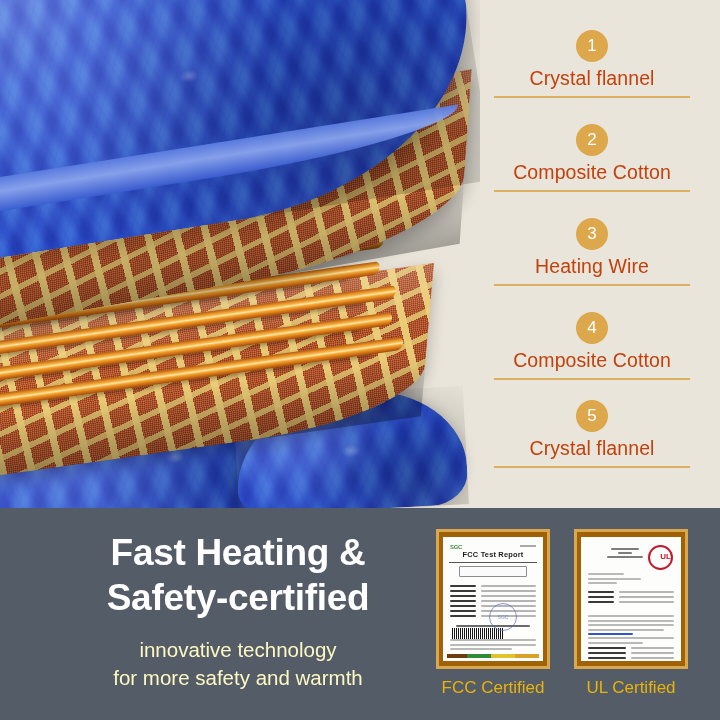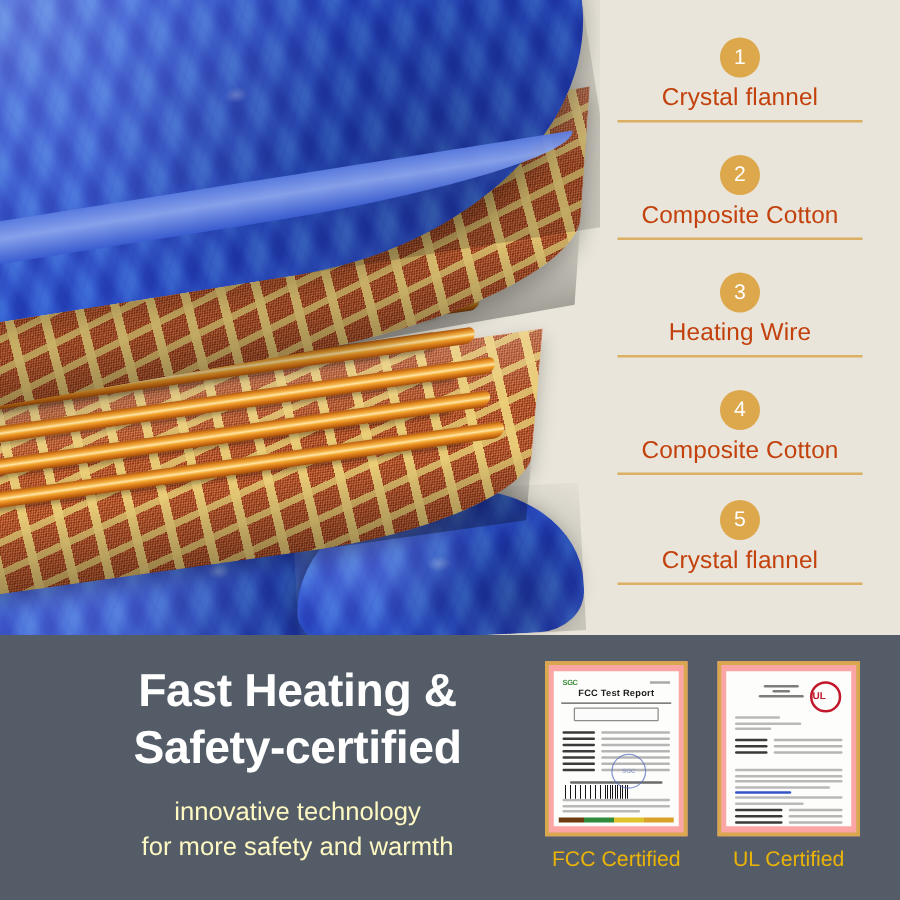--- a/index.html
+++ b/index.html
@@ -174,21 +174,21 @@
     position: absolute;
     left: 436px; top: 21px;
     width: 252px;
     display: flex;
     gap: 24px;
   }
   .cert { width: 114px; }
   .cert-frame {
     position: relative;
     height: 140px;
-    background: #fca5a5;
+    background: #a16207;
     border: 3px solid #d9a74e;
     box-sizing: border-box;
     overflow: hidden;
   }
   .cert-caption {
     margin-top: 9px;
     text-align: center;
     color: #eab308;
     font-size: 17px;
   }
@@ -236,21 +236,21 @@
   }
   .cert-footerbar {
     position: absolute; left: 4px; right: 4px; bottom: 3px; height: 4px;
     background: linear-gradient(90deg, #6e3a10 0 22%, #2f8a3a 22% 48%, #e0c22c 48% 74%, #d8a128 74% 100%);
   }
   .ul-mark {
     position: absolute; right: 8px; top: 8px;
     width: 21px; height: 21px; border-radius: 50%;
     border: 2px solid #c2182b;
     color: #c2182b; font-size: 8px; font-weight: bold;
-    line-height: 19px; text-align: left;
+    line-height: 19px; text-align: right;
   }
   .ul-head {
     position: absolute; left: 20px; right: 32px; top: 9px;
   }
   .ul-head .txt-line { background: #7d7d7d; height: 1.8px; margin: 2.2px auto; }
   .link-line { height: 2px; background: #3554c8; border-radius: 1px; margin: 2.4px 0; width: 52%; }
 </style>
 </head>
 <body>
 

